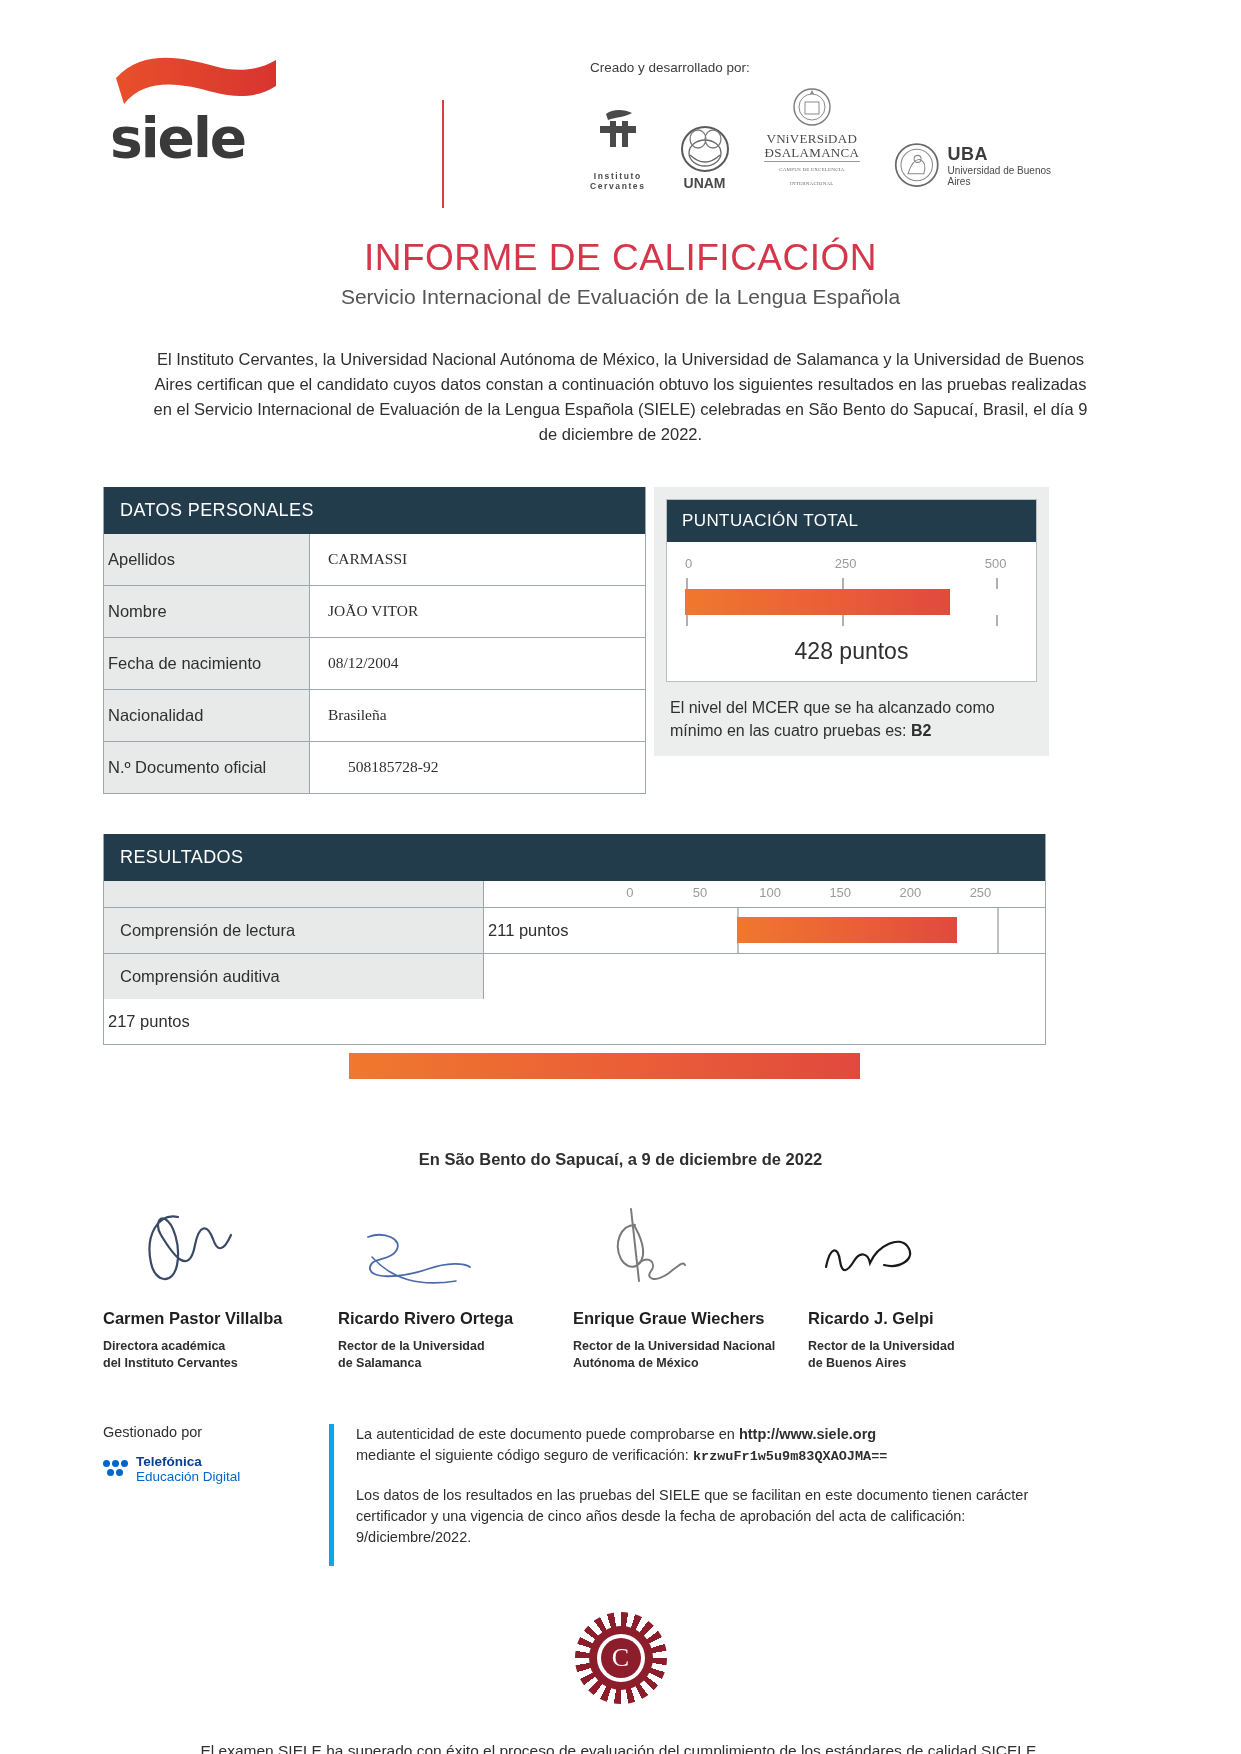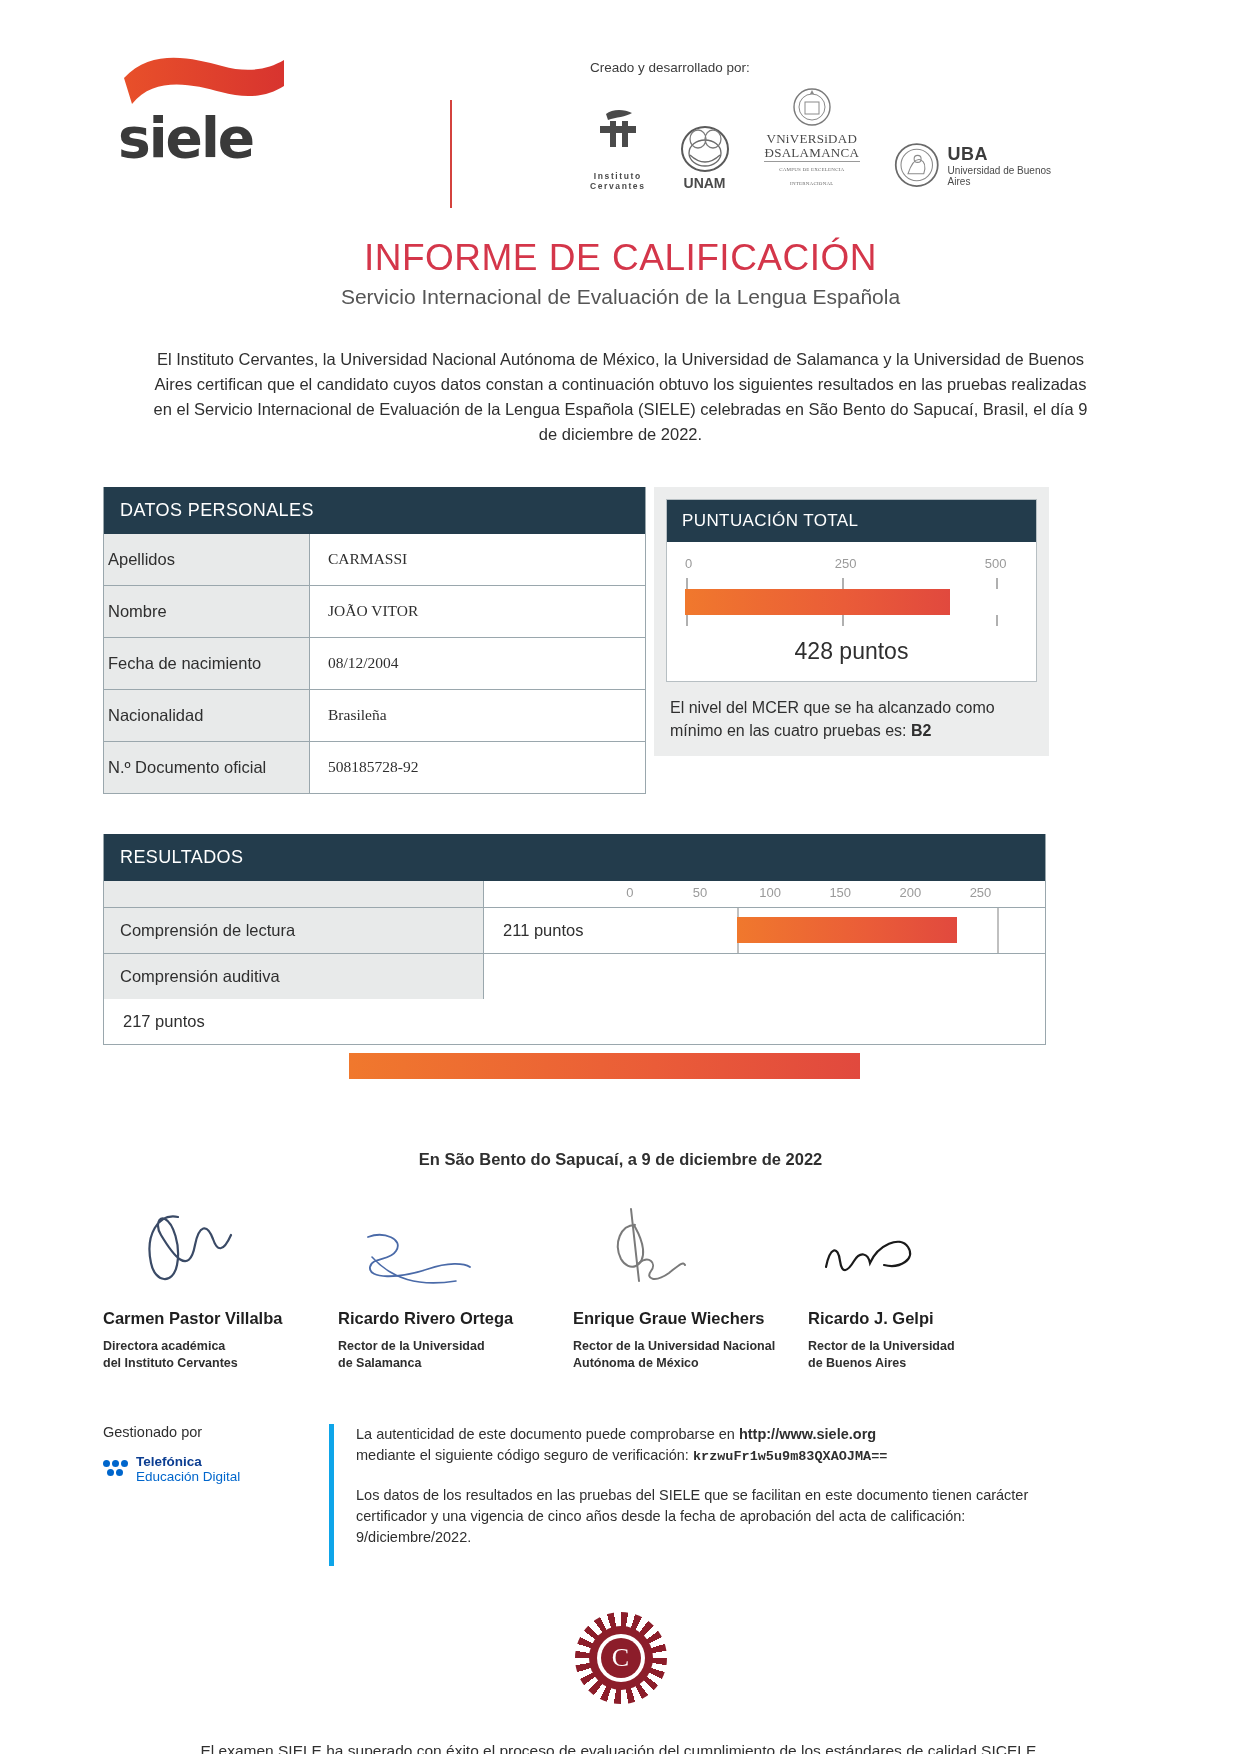--- a/index.html
+++ b/index.html
@@ -9,21 +9,21 @@
     background: #ffffff;
     font-family: "Liberation Sans", sans-serif;
     color: #3a3a3a;
     position: relative;
     overflow: hidden;
   }
   .page { position: relative; width: 1241px; height: 1754px; padding: 0; }
 
   
   .header { position: relative; height: 195px; }
-  .siele-logo { position: absolute; left: 112px; top: 48px; display: flex; align-items: flex-end; }
+  .siele-logo { position: absolute; left: 104px; top: 48px; display: flex; align-items: flex-end; }
   .siele-mark { position: relative; width: 190px; height: 115px; }
   .flag { position: absolute; left: 10px; top: 8px; width: 165px; height: 55px; }
   .siele-word {
     position: absolute; left: 6px; top: 58px;
     font-family: "DejaVu Sans", sans-serif;
     font-size: 55px; font-weight: bold; letter-spacing: -2px;
   }
   .siele-tag {
     position: absolute; left: 212px; top: 65px;
     font-family: "Liberation Sans", sans-serif;
@@ -57,21 +57,21 @@
     font-size: 16.5px; line-height: 25px; color: #2f2f2f;
   }
 
   
   .mid-section { display: flex; margin: 40px 0 0 103px; width: 1040px; align-items: flex-start; }
   .datos-table { width: 543px; border: 1px solid #9aa7ad; border-top: none; }
   .datos-head {
     background: #233c4c; color: #fff; font-size: 18px; padding: 13px 16px; letter-spacing: 0.4px;
   }
   .datos-row { display: flex; border-bottom: 1px solid #9aa7ad; }
-  .datos-row:last-child { border-bottom: none; }
+  .datos-row:last-child { border-bottom: none; gap: 20px; }
   .datos-key {
     width: 206px; background: #e8eaea; padding: 16px 4px; font-size: 16.5px; color: #2f2f2f;
     border-right: 1px solid #9aa7ad; min-height: 49px;
   }
   .datos-val {
     flex: 1; padding: 16px 18px; font-family: "Liberation Serif", serif;
     font-size: 15.5px; color: #2f2f2f; background: #fff;
   }
 
   .score-panel { width: 395px; margin-left: 8px; background: #eceded; padding: 12px 12px 14px 12px; }
@@ -93,21 +93,21 @@
   
   .resultados { margin: 40px 0 0 103px; width: 943px; border: 1px solid #9aa7ad; border-top: none; }
   .res-head { background: #233c4c; color: #fff; font-size: 18px; padding: 13px 16px; letter-spacing: 0.4px; }
   .res-axis { display: flex; border-bottom: 1px solid #9aa7ad; }
   .res-axis-left { width: 380px; background: #e8eaea; border-right: 1px solid #9aa7ad; height: 26px; }
   .res-axis-right { flex: 1; position: relative; height: 26px; background: #fff; }
   .res-axis-right span { position: absolute; top: 4px; font-size: 13px; color: #9a9a9a; transform: translateX(-50%); }
   .res-row { display: flex; border-bottom: 1px solid #9aa7ad; }
   .res-row:last-child { border-bottom: none; flex-direction: column; }
   .res-name { width: 380px; background: #e8eaea; border-right: 1px solid #9aa7ad; padding: 13px 16px; font-size: 16.5px; color: #2f2f2f; }
-  .res-score { width: 145px; padding: 13px 19px; font-size: 16.5px; color: #2f2f2f; background: #fff; }
+  .res-score { width: 145px; padding: 13px 4px; font-size: 16.5px; color: #2f2f2f; background: #fff; }
   .res-bar-cell { flex: 1; position: relative; background: #fff; }
   .res-bar { position: absolute; left: 0; top: 9px; height: 26px; background: linear-gradient(90deg,#f0782d 0%, #ea5c38 60%, #e1493e 100%); }
   .res-tick { position: absolute; width: 1.5px; background: #c0c0c0; top: 0; bottom: 0; }
 
   
   .place-date { text-align: center; font-size: 16.5px; font-weight: bold; color: #2f2f2f; margin-top: 105px; }
   .sig-row { display: flex; margin: 36px 0 0 103px; width: 940px; }
   .sig-col { width: 235px; position: relative; }
   .sig-img { height: 100px; position: relative; }
   .sig-name { font-size: 16.5px; font-weight: bold; color: #1f1f1f; margin-top: 4px; }

